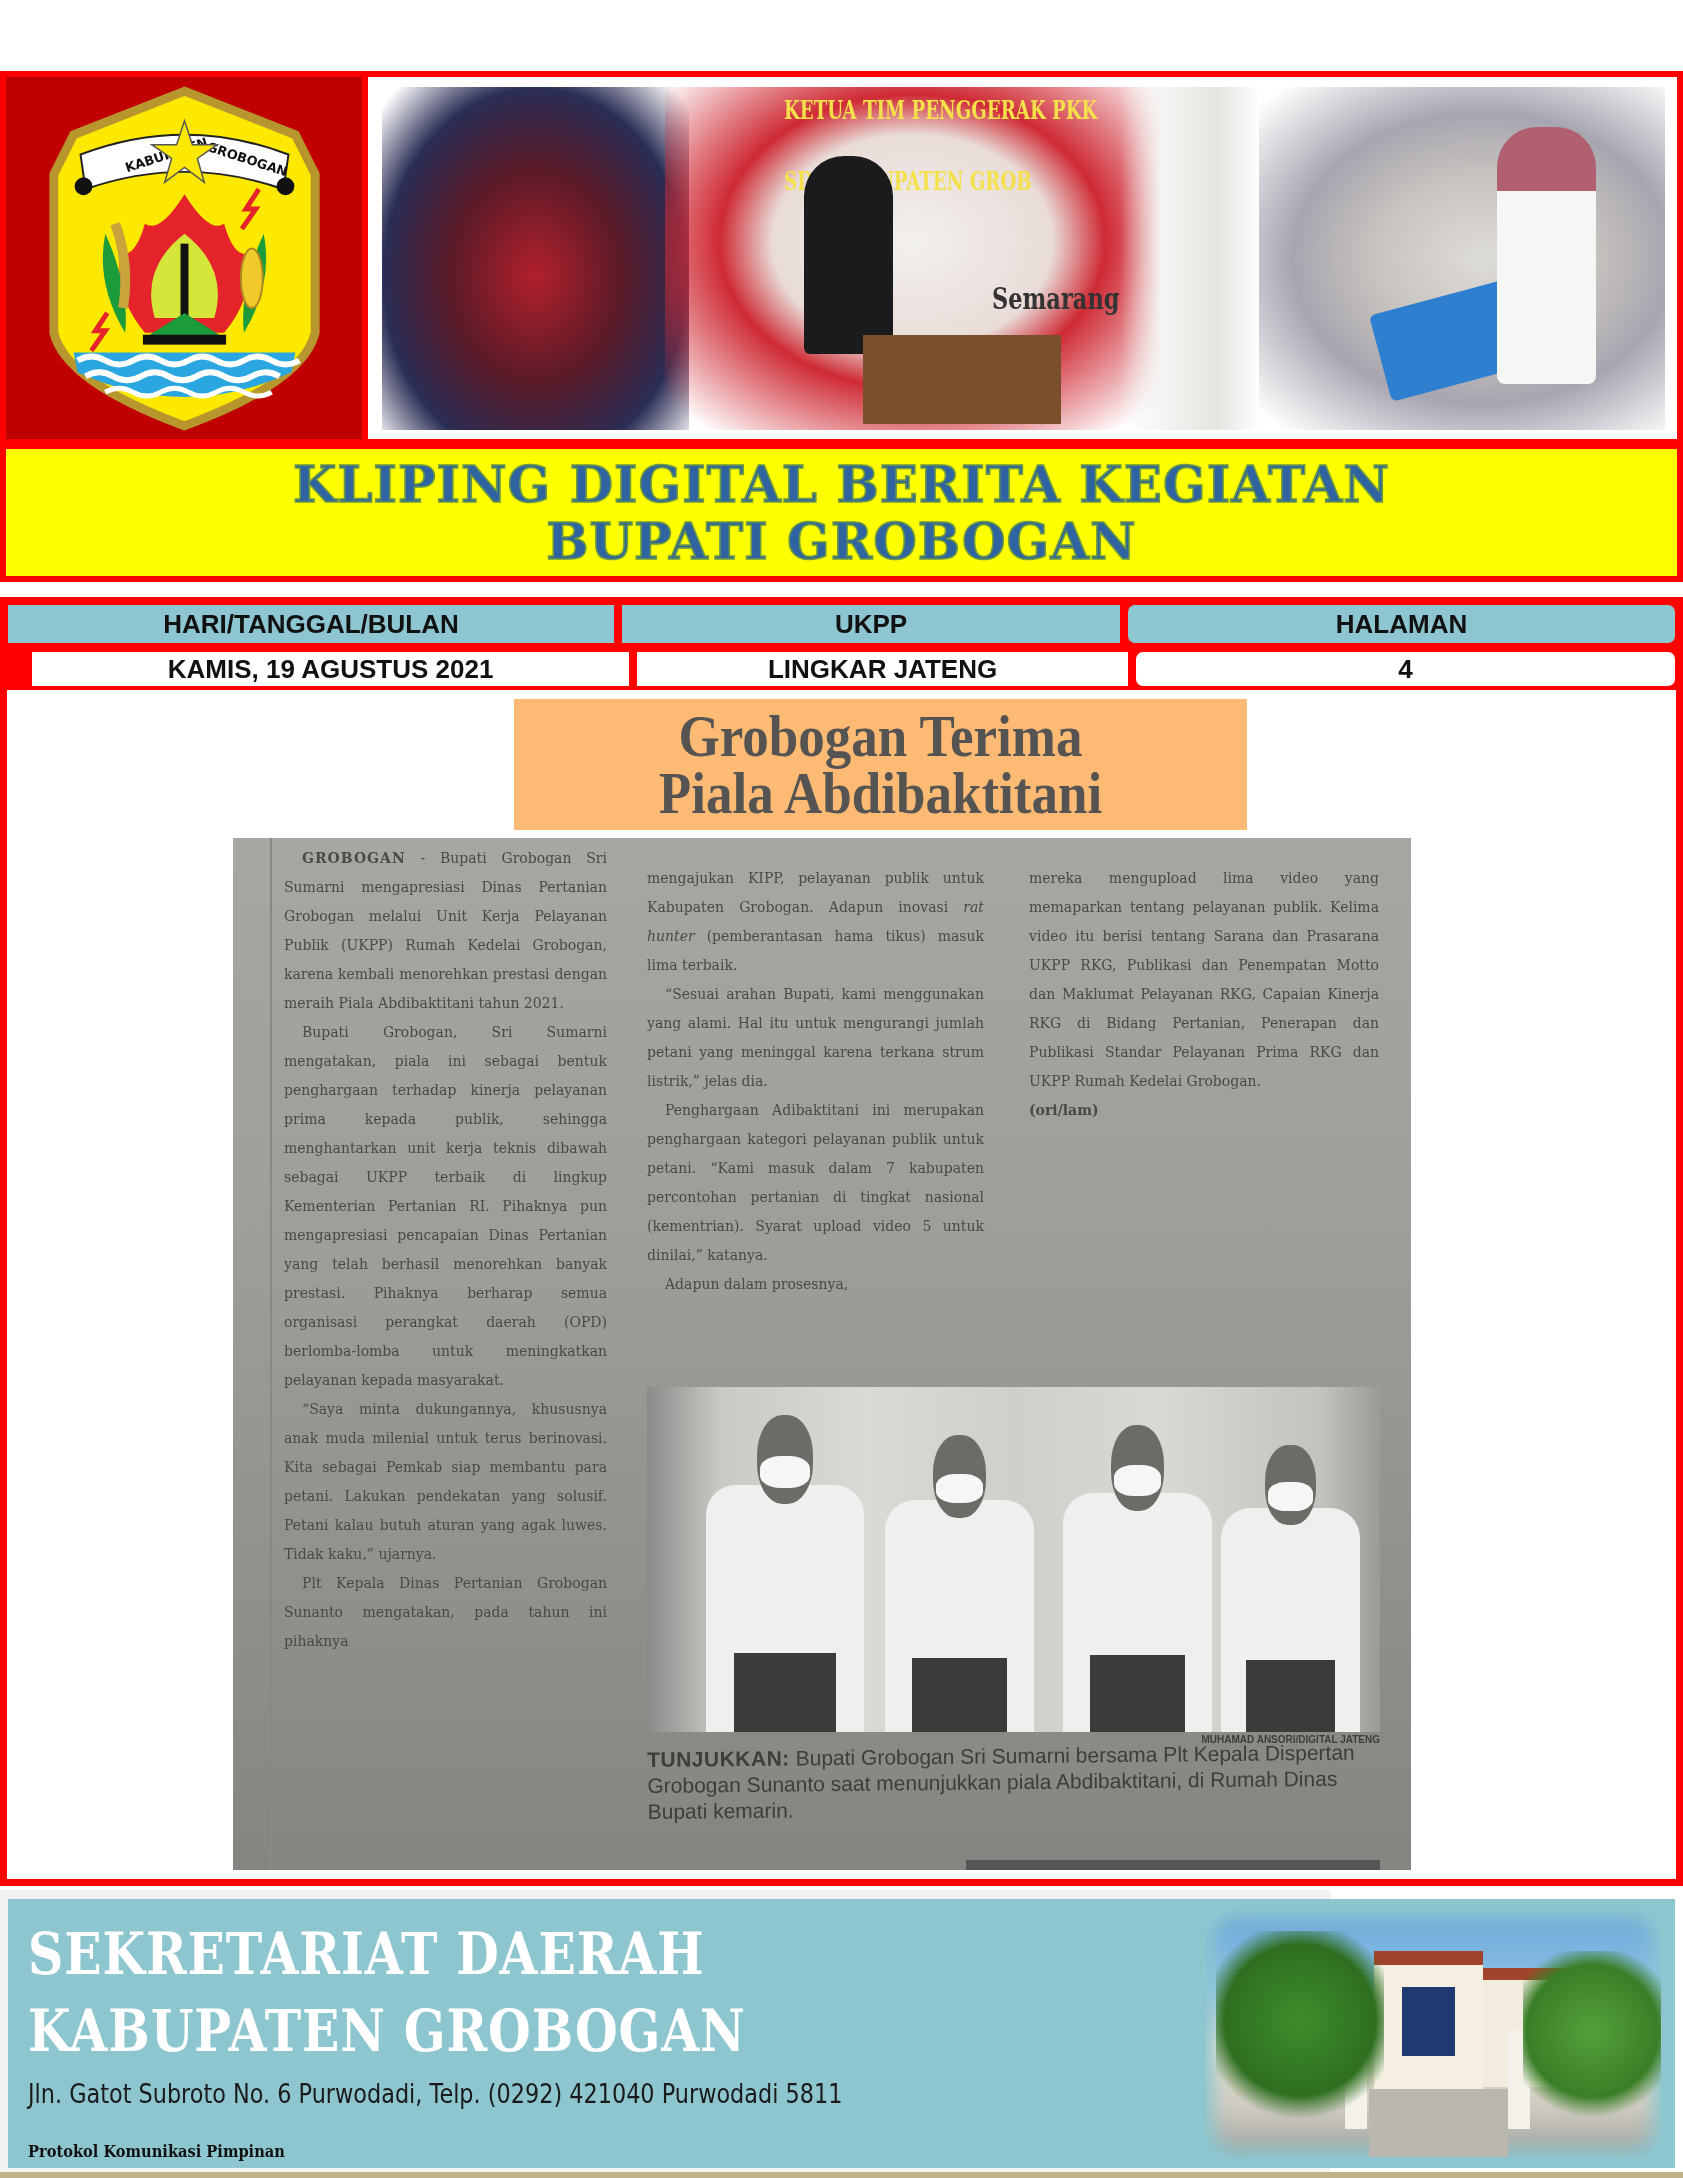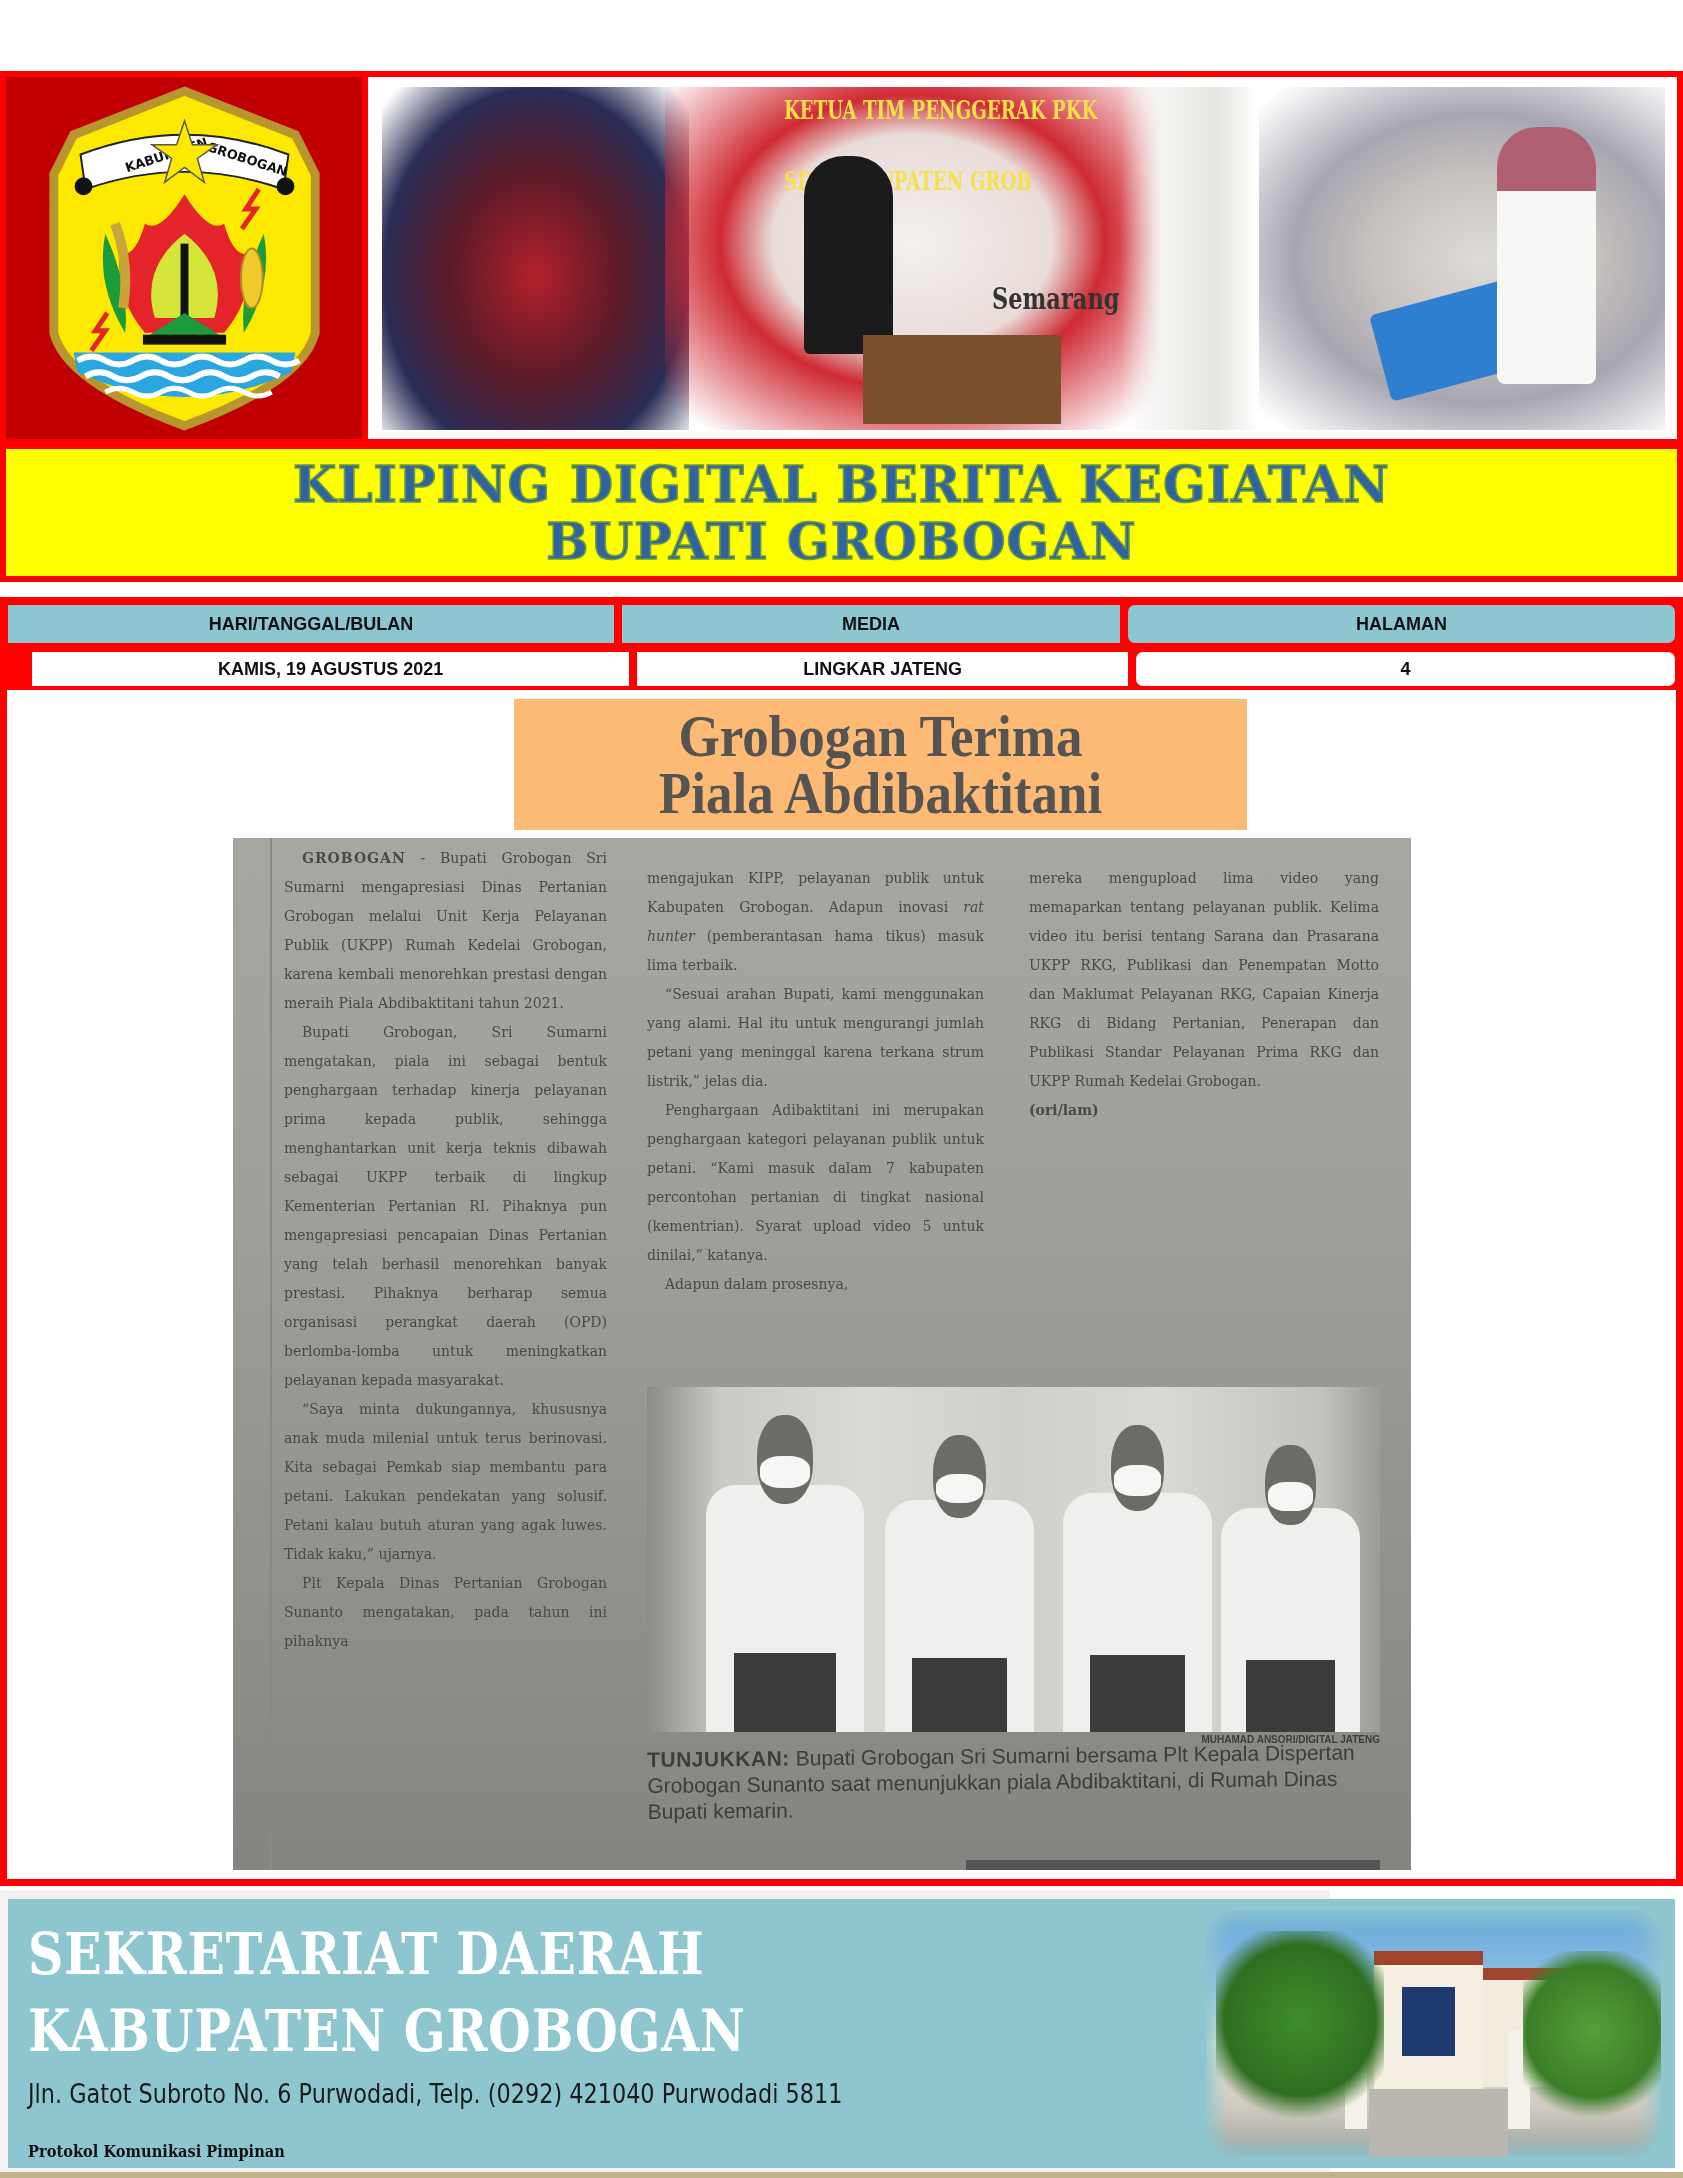--- a/index.html
+++ b/index.html
@@ -36,21 +36,21 @@
     
     .info-table {
       position: absolute; left: 0; top: 597px; width: 1683px; height: 99px;
       background: #ff0000; padding: 8px 8px 0 8px;
     }
     .info-row { display: flex; gap: 8px; }
     .info-row.head { height: 38px; }
     .info-row.vals { height: 34px; margin-top: 9px; margin-left: 24px; }
     .cell {
       display: flex; align-items: center; justify-content: center;
-      font-family: "Liberation Sans", sans-serif; font-weight: bold; font-size: 18px; color: #111;
+      font-family: "Liberation Sans", sans-serif; font-weight: bold; font-size: 26px; color: #111;
     }
     .info-row.head .cell { background: #8dc5d0; }
     .info-row.vals .cell { background: #ffffff; }
     .c1 { width: 606px; } .c2 { width: 498px; } .c3 { width: 547px; border-radius: 7px; }
 
     
     .content-box {
       position: absolute; left: 0; top: 690px; width: 1683px; height: 1196px;
       border: 7px solid #ff0000; border-top: 0; background: #ffffff;
     }
@@ -198,21 +198,21 @@
 
   <div class="banner">
     <div class="banner-line">KLIPING DIGITAL BERITA KEGIATAN</div>
     <div class="banner-line">BUPATI GROBOGAN</div>
   </div>
 </div>
 
 <div class="info-table">
   <div class="info-row head">
     <div class="cell c1">HARI/TANGGAL/BULAN</div>
-    <div class="cell c2">MEDIA</div>
+    <div class="cell c2">UKPP</div>
     <div class="cell c3">HALAMAN</div>
   </div>
   <div class="info-row vals">
     <div class="cell c1">KAMIS, 19 AGUSTUS 2021</div>
     <div class="cell c2">LINGKAR JATENG</div>
     <div class="cell c3">4</div>
   </div>
 </div>
 
 <div class="content-box">

